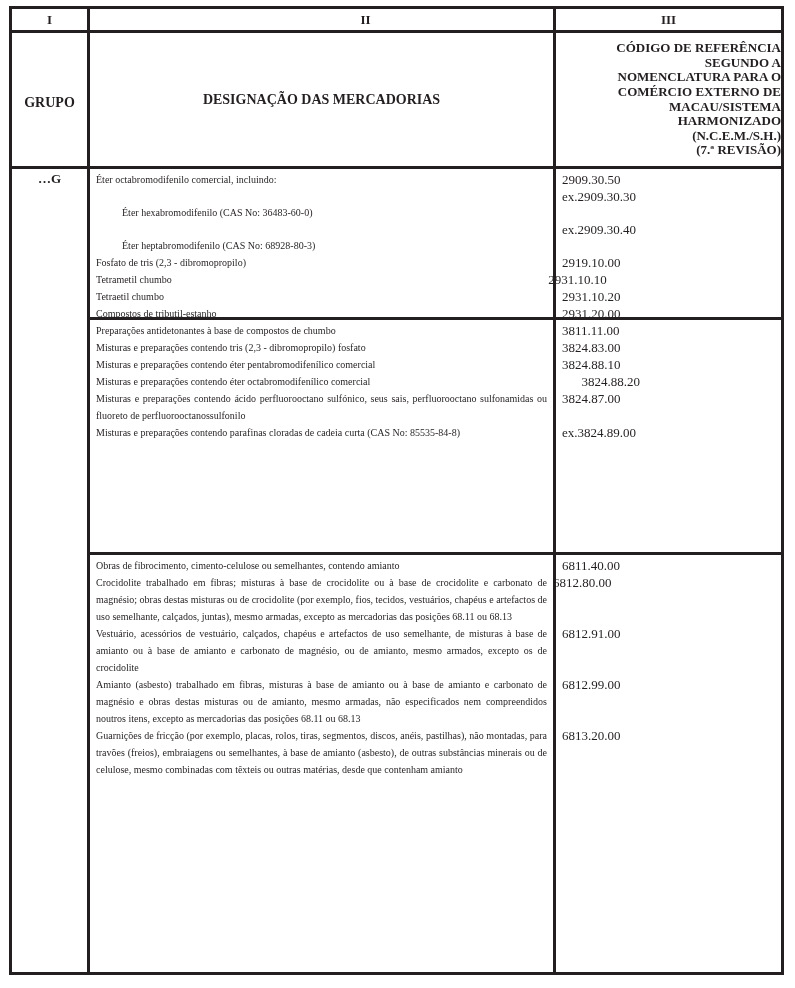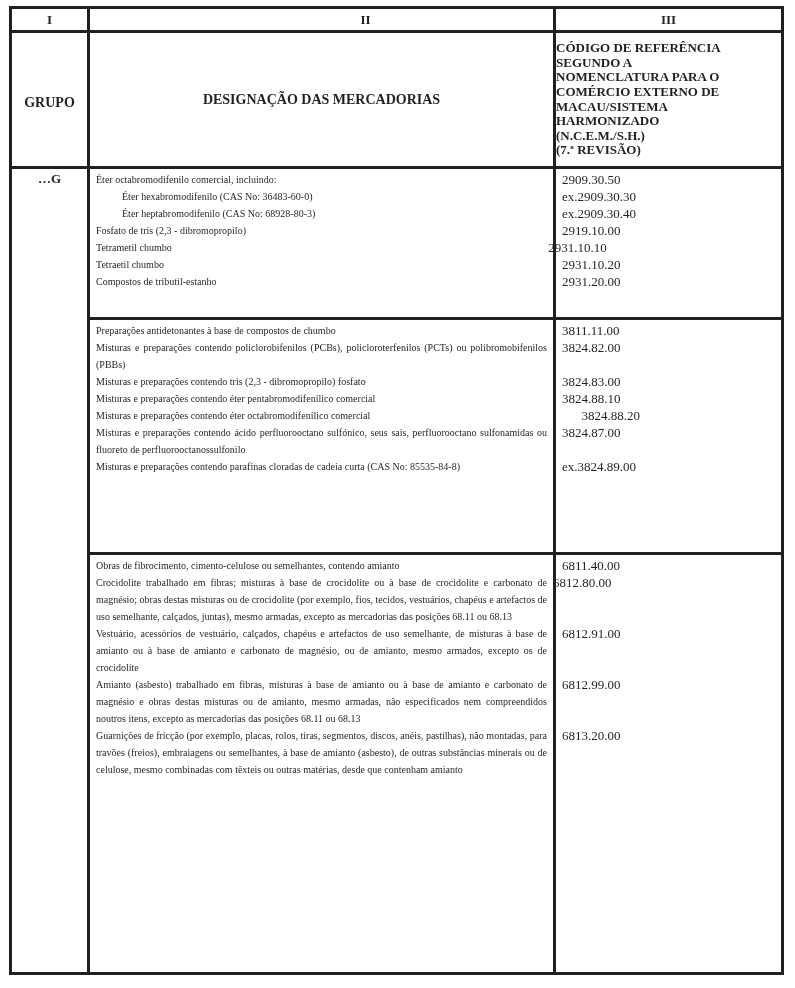--- a/index.html
+++ b/index.html
@@ -5,27 +5,27 @@
   html, body { margin: 0; padding: 0; background: #ffffff; }
   body { width: 795px; height: 988px; position: relative; overflow: hidden;
          font-family: "Liberation Serif", "DejaVu Serif", serif; color: #231f20; }
   .tbl { position: absolute; left: 9px; top: 6px; width: 775px; height: 969px;
          border: 3px solid #231f20; box-sizing: border-box; }
   .vline { position: absolute; top: 0; bottom: 0; width: 3px; background: #231f20; }
   .hline { position: absolute; height: 3px; background: #231f20; }
   .cell { position: absolute; box-sizing: border-box; }
   .hdr { font-weight: bold; text-align: center; font-size: 13px; }
   .num { display: flex; align-items: center; justify-content: center; }
-  .col3hdr { line-height: 14.6px; display: flex; flex-direction: column; justify-content: center; align-items: flex-start; }
+  .col3hdr { line-height: 14.6px; display: flex; flex-direction: column; justify-content: center; align-items: flex-end; }
   .col3hdr span { display: block; white-space: nowrap; }
   .grp { font-weight: bold; font-size: 13px; text-align: center; }
   .desc { font-size: 10px; line-height: 17px; text-align: justify; }
   .code { font-size: 13px; line-height: 17px; }
   .item { display: block; }
-  .item.indent { padding-left: 26px; }
+  .item.indent { padding-left: 26px; margin-top: 16px; }
   .row { display: flex; }
 </style>
 </head>
 <body>
 
 <div class="tbl">
 
   <div class="vline" style="left:75px;"></div>
   <div class="vline" style="left:541px;"></div>
 
@@ -83,24 +83,20 @@
         <div class="desc item" style="width: 463px; padding-left: 6px; padding-right: 6px; box-sizing: border-box;">Compostos de tributil-estanho</div>
         <div class="code" style="padding-left: 9px; width: 228px; box-sizing: border-box;">2931.20.00</div>
       </div>
     </div>
   <div id="sec1" class="cell" style="left:78px; width:691px; top:313px;">
       <div class="row">
         <div class="desc item" style="width: 463px; padding-left: 6px; padding-right: 6px; box-sizing: border-box;">Preparações antidetonantes à base de compostos de chumbo</div>
         <div class="code" style="padding-left: 9px; width: 228px; box-sizing: border-box;">3811.11.00</div>
       </div>
       <div class="row">
-        <div class="desc item" style="width: 463px; padding-left: 6px; padding-right: 6px; box-sizing: border-box;">Misturas e preparações contendo policlorobifenilos (PCBs), policloroterfenilos (PCTs) ou polibromobifenilos (PBBs)</div>
-        <div class="code" style="padding-left: 9px; width: 228px; box-sizing: border-box;">3824.82.00</div>
-      </div>
-      <div class="row">
         <div class="desc item" style="width: 463px; padding-left: 6px; padding-right: 6px; box-sizing: border-box;">Misturas e preparações contendo tris (2,3 - dibromopropilo) fosfato</div>
         <div class="code" style="padding-left: 9px; width: 228px; box-sizing: border-box;">3824.83.00</div>
       </div>
       <div class="row">
         <div class="desc item" style="width: 463px; padding-left: 6px; padding-right: 6px; box-sizing: border-box;">Misturas e preparações contendo éter pentabromodifenílico comercial</div>
         <div class="code" style="padding-left: 9px; width: 228px; box-sizing: border-box;">3824.88.10</div>
       </div>
       <div class="row">
         <div class="desc item" style="width: 528px; padding-left: 6px; padding-right: 6px; box-sizing: border-box;">Misturas e preparações contendo éter octabromodifenílico comercial</div>
         <div class="code" style="padding-left: 9px; width: 228px; box-sizing: border-box;">3824.88.20</div>

